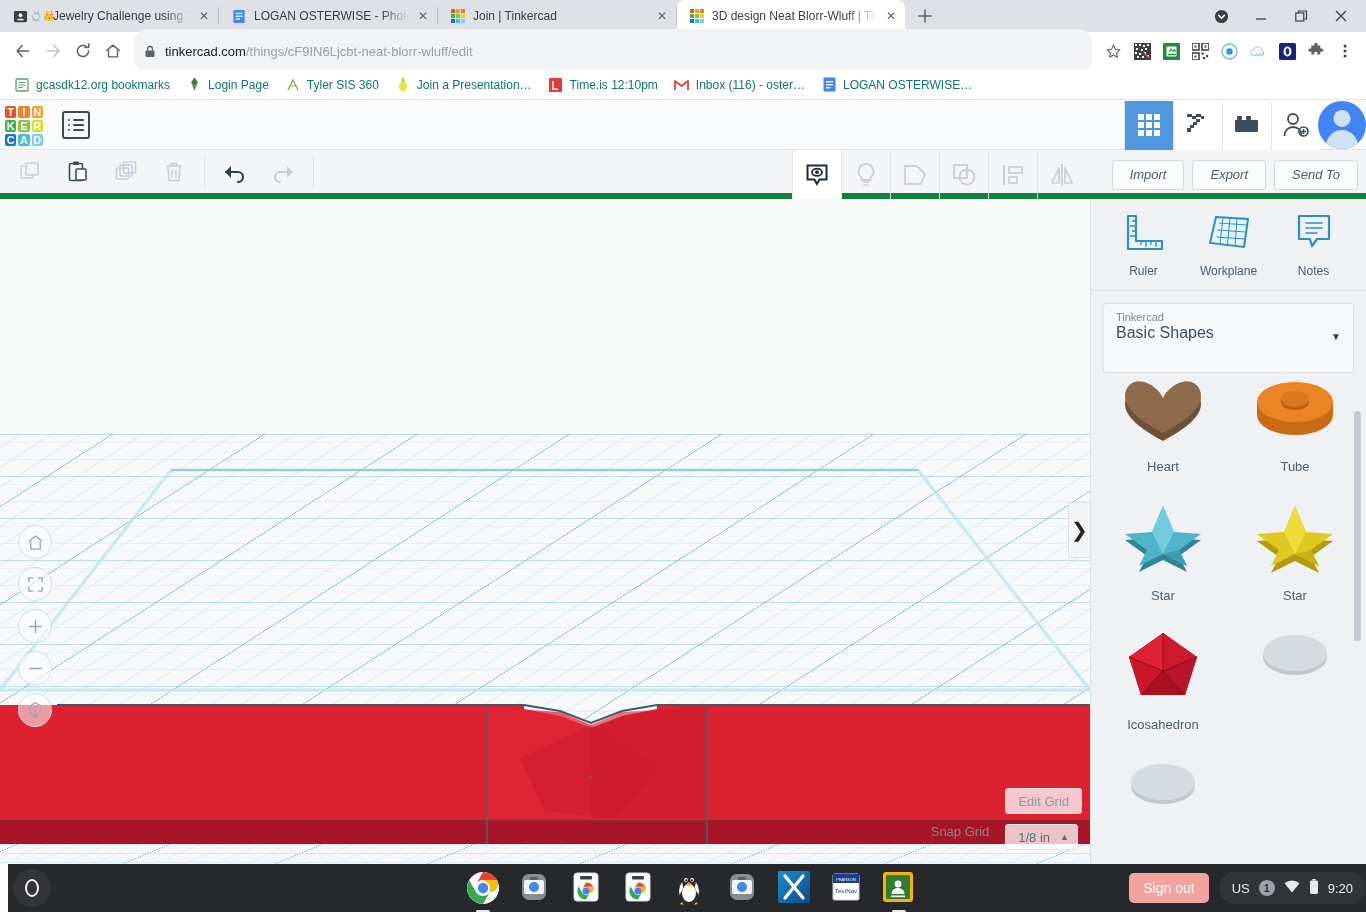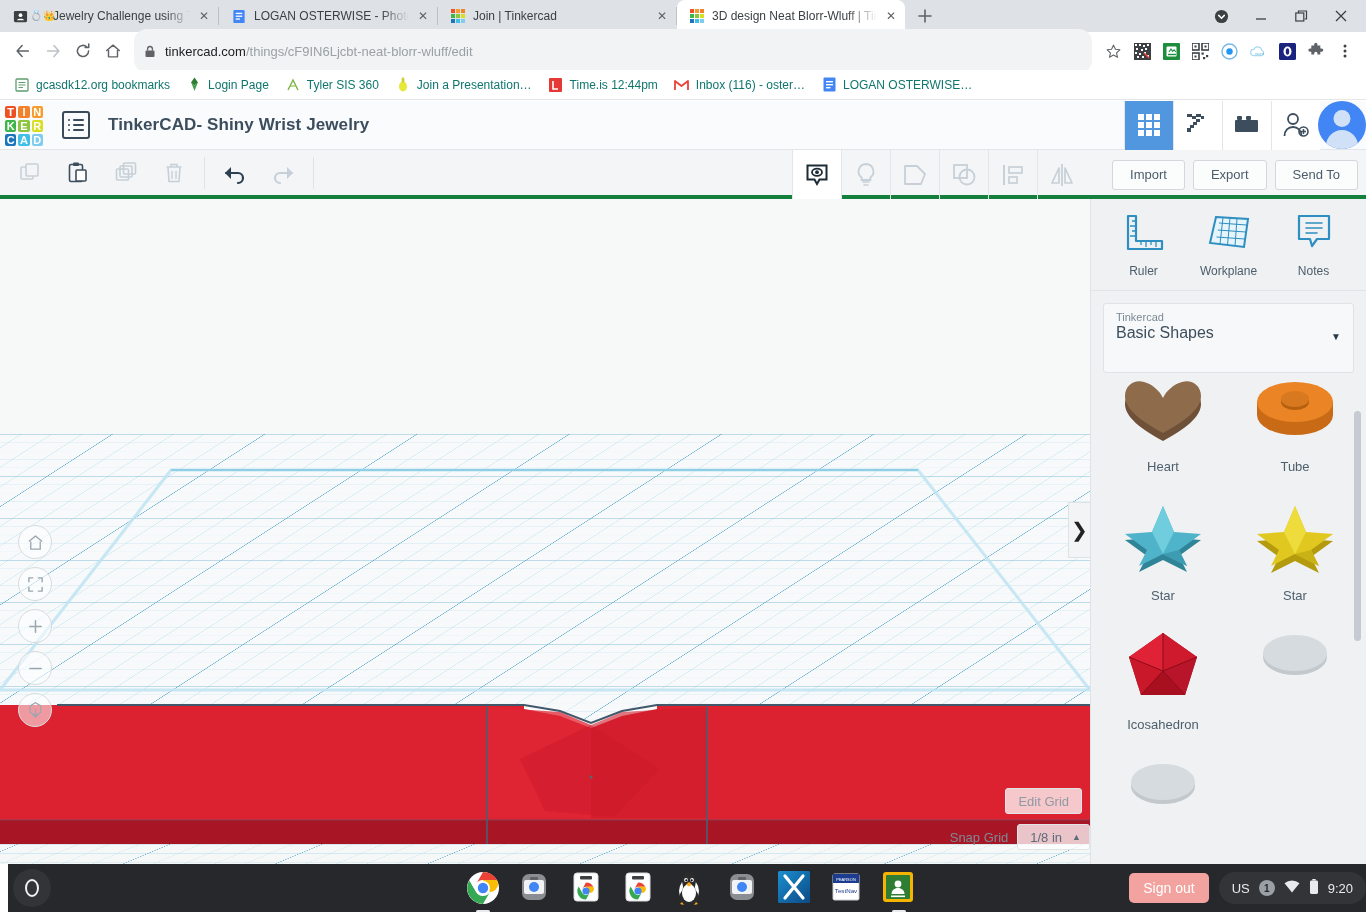--- a/index.html
+++ b/index.html
@@ -134,22 +134,22 @@
     overflow:hidden;position:relative;flex:none;margin-left:-2px;
   }
   #avatar .head{position:absolute;left:50%;top:9px;transform:translateX(-50%);
     width:17px;height:17px;border-radius:50%;background:#cfe0f7;}
   #avatar .body{position:absolute;left:50%;top:29px;transform:translateX(-50%);
     width:32px;height:24px;border-radius:16px 16px 0 0;background:#cfe0f7;}
 
   
   #tc-toolbar {
     position:absolute; left:0; top:150px; width:1366px; height:49px;
-    background:#f3f5f6; border-bottom:4px solid #15803d;
-    display:flex; align-items:center;
+    background:#f3f5f6; border-bottom:6px solid #15803d;
+    display:flex; align-items:center;font-style:italic;
   }
   .tb-btn {
     width:48px;height:48px;display:flex;align-items:center;justify-content:center;
   }
   .tb-sep { width:1px;height:32px;background:#dfe3e6;margin:0 6px; }
   .tb-group{display:flex;align-items:center;}
   #tb-center { position:absolute; left:792px; top:0; height:49px; display:flex; align-items:center;}
   .tb-cell{width:49px;height:49px;display:flex;align-items:center;justify-content:center;
            border-left:1px solid #e2e6e9;}
   .tb-cell.sel{background:#fff;}
@@ -182,22 +182,22 @@
     display:flex;align-items:center;justify-content:center;
     font-size:20px;color:#222; z-index:6;
   }
   #edit-grid-btn{
     position:absolute; right:8px; bottom:50px;
     height:26px;padding:0 12px;border:1px solid #dfe4e7;border-radius:3px;
     background:rgba(255,255,255,.75);color:#8e9aa4;font-size:13px;
     display:flex;align-items:center;
   }
   #snap-grid{
-    position:absolute; right:0; bottom:14px;
-    display:flex;align-items:center;gap:9px;
+    position:absolute; right:12px; bottom:14px;
+    display:flex;align-items:flex-start;gap:16px;
   }
   #snap-grid .lbl{font-size:13px;color:#7d8a95;}
   #snap-grid .sel{
     height:26px;padding:0 8px 0 12px;border:1px solid #dfe4e7;border-radius:3px;
     background:rgba(255,255,255,.75);color:#5b6b78;font-size:13px;
     display:flex;align-items:center;gap:10px;
   }
   #snap-grid .caret{font-size:9px;color:#5b6b78;}
 
   
@@ -518,21 +518,21 @@
       </span>
     <span>Join a Presentation…</span>
   </div>
   <div class="bm">
     <span class="bmi">
         <svg width="13" height="14" viewBox="0 0 13 14">
           <rect width="13" height="14" rx="1" fill="#e53935"></rect>
           <path d="M4 3v8h5" stroke="#fff" stroke-width="1.6" fill="none"></path>
         </svg>
       </span>
-    <span>Time.is 12:44pm</span>
+    <span>Time.is 12:10pm</span>
   </div>
   <div class="bm">
     <span class="bmi">
         <svg width="15" height="12" viewBox="0 0 15 12">
           <path d="M1 11V2l6.5 5L14 2v9" fill="none" stroke="#ea4335" stroke-width="1.8" stroke-linejoin="round"></path>
         </svg>
       </span>
     <span>Inbox (116) - oster…</span>
   </div>
   <div class="bm">
@@ -569,21 +569,20 @@
     <div class="ham-row">
         <span class="ham-dot"></span>
         <span class="ham-line"></span>
       </div>
     <div class="ham-row">
         <span class="ham-dot"></span>
         <span class="ham-line"></span>
       </div>
   </div>
 
-  <div id="tc-title">TinkerCAD- Shiny Wrist Jewelry</div>
 
   <div id="tc-header-right">
     <div class="hdr-icon active">
       <svg width="26" height="26" viewBox="0 0 26 26">
           <g fill="#fff">
             <rect x="2" y="2" width="6" height="6"></rect>
             <rect x="10" y="2" width="6" height="6"></rect>
             <rect x="18" y="2" width="6" height="6"></rect>
             <rect x="2" y="10" width="6" height="6"></rect>
             <rect x="10" y="10" width="6" height="6"></rect>

